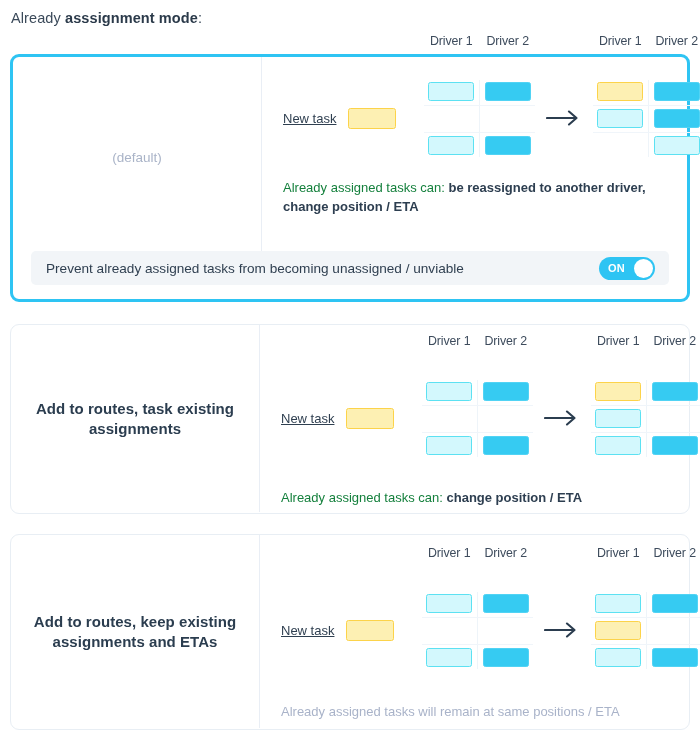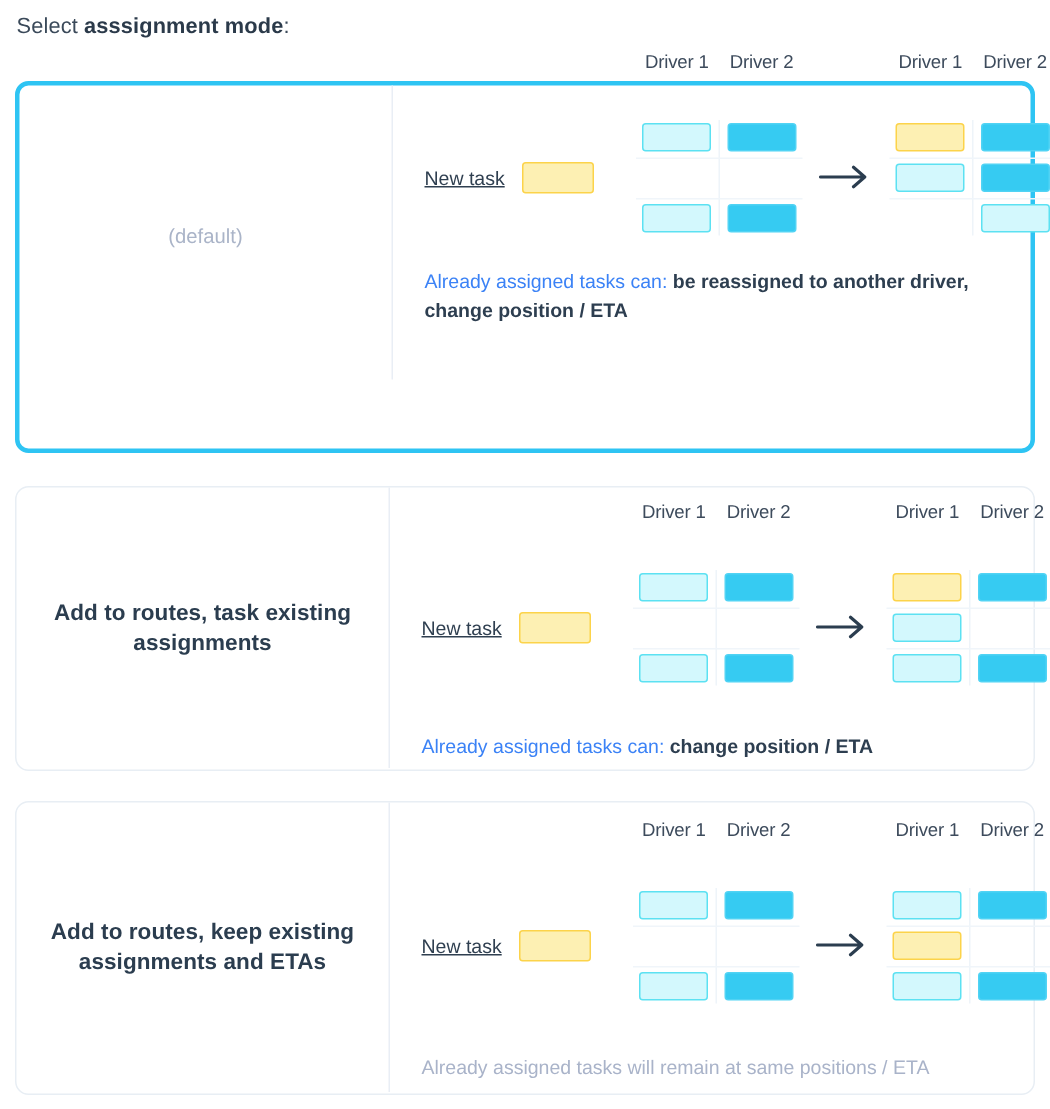--- a/index.html
+++ b/index.html
@@ -211,21 +211,21 @@
   }
   .arrow svg { display: block; }
 
   
   .caption {
     font-size: 13px;
     line-height: 1.45;
     padding: 0 18px 0 21px;
     color: #2d3e50;
   }
-  .caption .muted { color: #3b82f6; }
+  .caption .muted { color: #15803d; }
   .caption .strong { color: #2d3e50; font-weight: bold; }
   .caption.all-muted { color: #a9b3c9; }
 
   
   .toggle-row {
     position: absolute;
     left: 18px;
     right: 18px;
     bottom: 14px;
     height: 34px;
@@ -266,21 +266,21 @@
     border-radius: 50%;
     background: #ffffff;
   }
 </style>
 </head>
 <body>
 
 <div class="page">
 
   <div class="heading">
-    <span>Select </span><span class="bold">asssignment mode</span><span>:</span>
+    <span>Already </span><span class="bold">asssignment mode</span><span>:</span>
   </div>
 
   <div class="card selected">
     <div class="card-body" style="height:196px;">
       <div class="left-col">
         <div class="mode-sub">(default)</div>
       </div>
       <div class="right-col">
         <div class="illus">
 
@@ -362,20 +362,27 @@
           </div>
 
         </div>
 
         <div class="caption">
           <span class="muted">Already assigned tasks can:</span><span class="strong"> be reassigned to another driver, change position / ETA</span>
         </div>
       </div>
     </div>
 
+    <div class="toggle-row">
+      <span class="toggle-label">Prevent already assigned tasks from becoming unassigned / unviable</span>
+      <span class="switch">
+        <span class="on-text">ON</span>
+        <span class="knob"></span>
+      </span>
+    </div>
   </div>
 
   <div class="card plain card2">
     <div class="card-body" style="height:187px;">
       <div class="left-col">
         <div class="mode-title">Add to routes, task existing assignments</div>
       </div>
       <div class="right-col">
         <div class="illus" style="margin-top:32px;">
 

